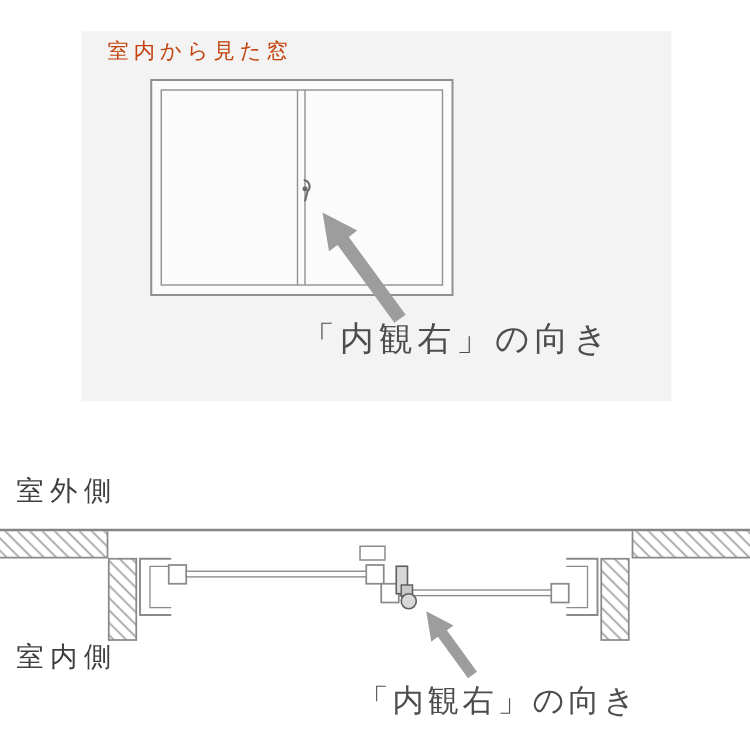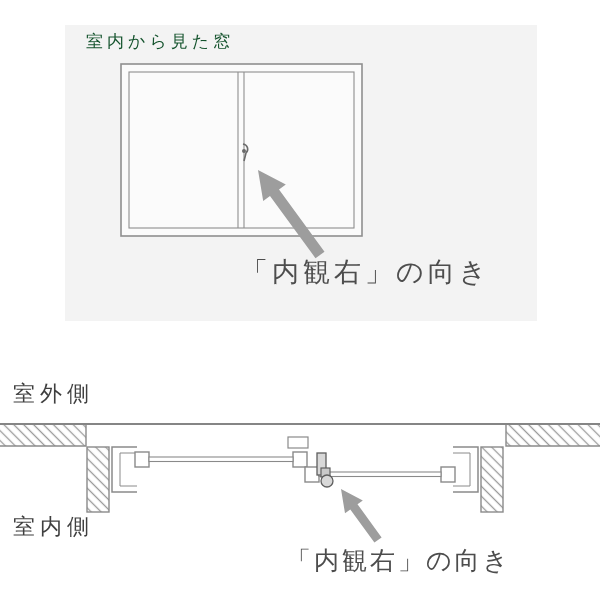--- a/index.html
+++ b/index.html
@@ -23,21 +23,21 @@
   .txt {
     position: absolute;
     color: #4d4d4d;
     white-space: nowrap;
     line-height: 1.2;
   }
   .panel-title {
     left: 86px; top: 31px;
     font-size: 17px;
     letter-spacing: 4px;
-    color: #14532d;
+    color: #c2410c;
   }
   .caption-top {
     left: 241px; top: 256px;
     font-size: 27px;
     letter-spacing: 4px;
     color: #4d4d4d;
   }
   .label-outside {
     left: 13px; top: 381px;
     font-size: 22px;

